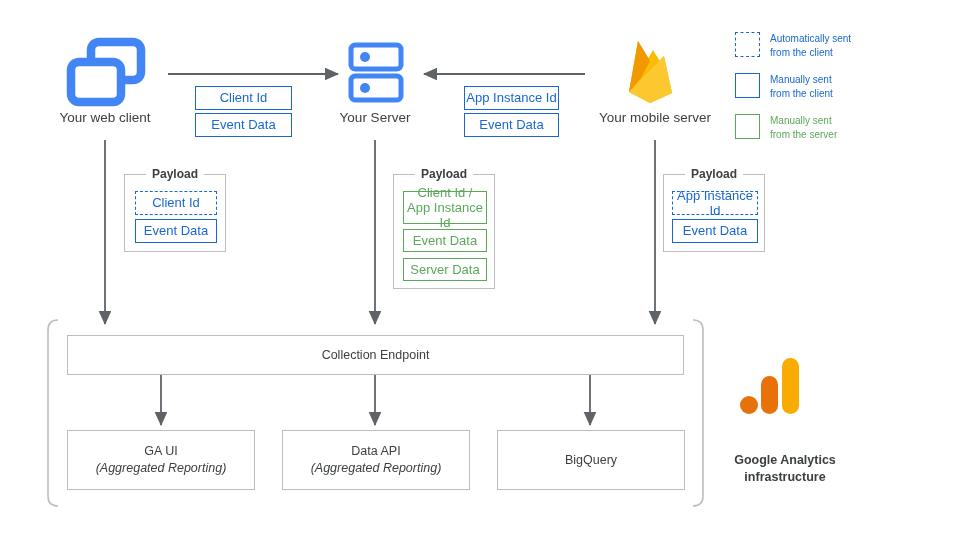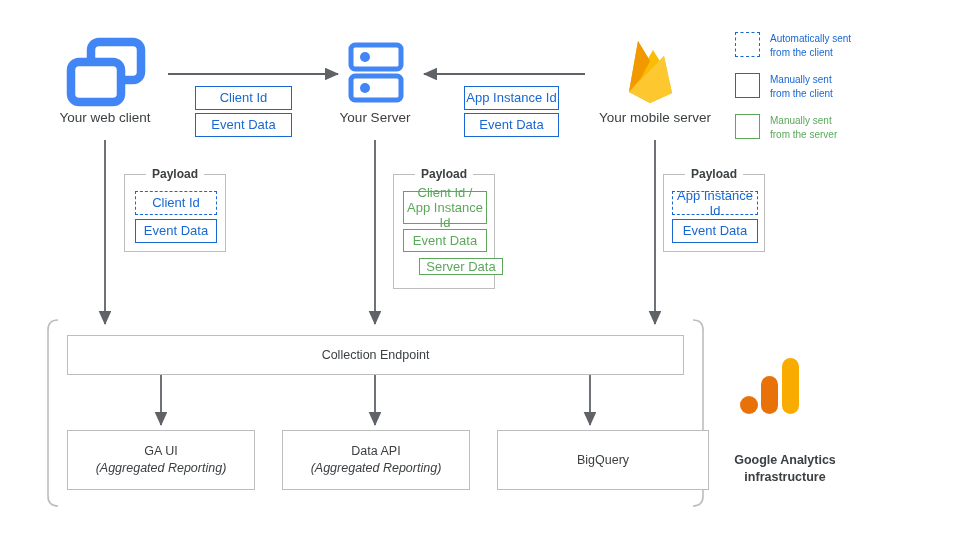--- a/index.html
+++ b/index.html
@@ -149,21 +149,21 @@
     <span class="payload-legend">Payload</span>
     <div class="chip blue-dash abs" style="left:10px;top:16px;width:82px;height:24px;">Client Id</div>
     <div class="chip blue abs" style="left:10px;top:44px;width:82px;height:24px;">Event Data</div>
   </div>
 
   <div class="payload" style="left:393px;top:174px;width:102px;height:115px;">
     <span class="payload-legend">Payload</span>
     <div class="chip green abs" style="left:9px;top:16px;width:84px;height:33px;white-space:pre-line;">Client Id /
 App Instance Id</div>
     <div class="chip green abs" style="left:9px;top:54px;width:84px;height:23px;">Event Data</div>
-    <div class="chip green abs" style="left:9px;top:83px;width:84px;height:17px;margin-left:16px;">Server Data</div>
+    <div class="chip green abs" style="left:9px;top:83px;width:84px;height:23px;">Server Data</div>
   </div>
 
   <div class="payload" style="left:663px;top:174px;width:102px;height:78px;">
     <span class="payload-legend">Payload</span>
     <div class="chip blue-dash abs" style="left:8px;top:16px;width:86px;height:24px;">App Instance Id</div>
     <div class="chip blue abs" style="left:8px;top:44px;width:86px;height:24px;">Event Data</div>
   </div>
 
   <div class="gbox" style="left:67px;top:335px;width:617px;height:40px;">
     <span class="t1">Collection Endpoint</span>
@@ -172,21 +172,21 @@
   <div class="gbox" style="left:67px;top:430px;width:188px;height:60px;">
     <span class="t1">GA UI</span>
     <span class="t2">(Aggregated Reporting)</span>
   </div>
 
   <div class="gbox" style="left:282px;top:430px;width:188px;height:60px;">
     <span class="t1">Data API</span>
     <span class="t2">(Aggregated Reporting)</span>
   </div>
 
-  <div class="gbox" style="left:497px;top:430px;width:212px;height:60px;">
+  <div class="gbox" style="left:497px;top:430px;width:188px;height:60px;">
     <span class="t1">BigQuery</span>
   </div>
 
   <div class="abs" style="left:740px;top:358px;">
     <svg width="62" height="56" viewBox="0 0 62 56">
       <rect x="42" y="0" width="17" height="56" rx="8.5" ry="8.5" fill="#f9ab00"></rect>
       <rect x="21" y="18" width="17" height="38" rx="8.5" ry="8.5" fill="#e8710a"></rect>
       <circle cx="9" cy="47" r="9" fill="#e8710a"></circle>
     </svg>
   </div>

